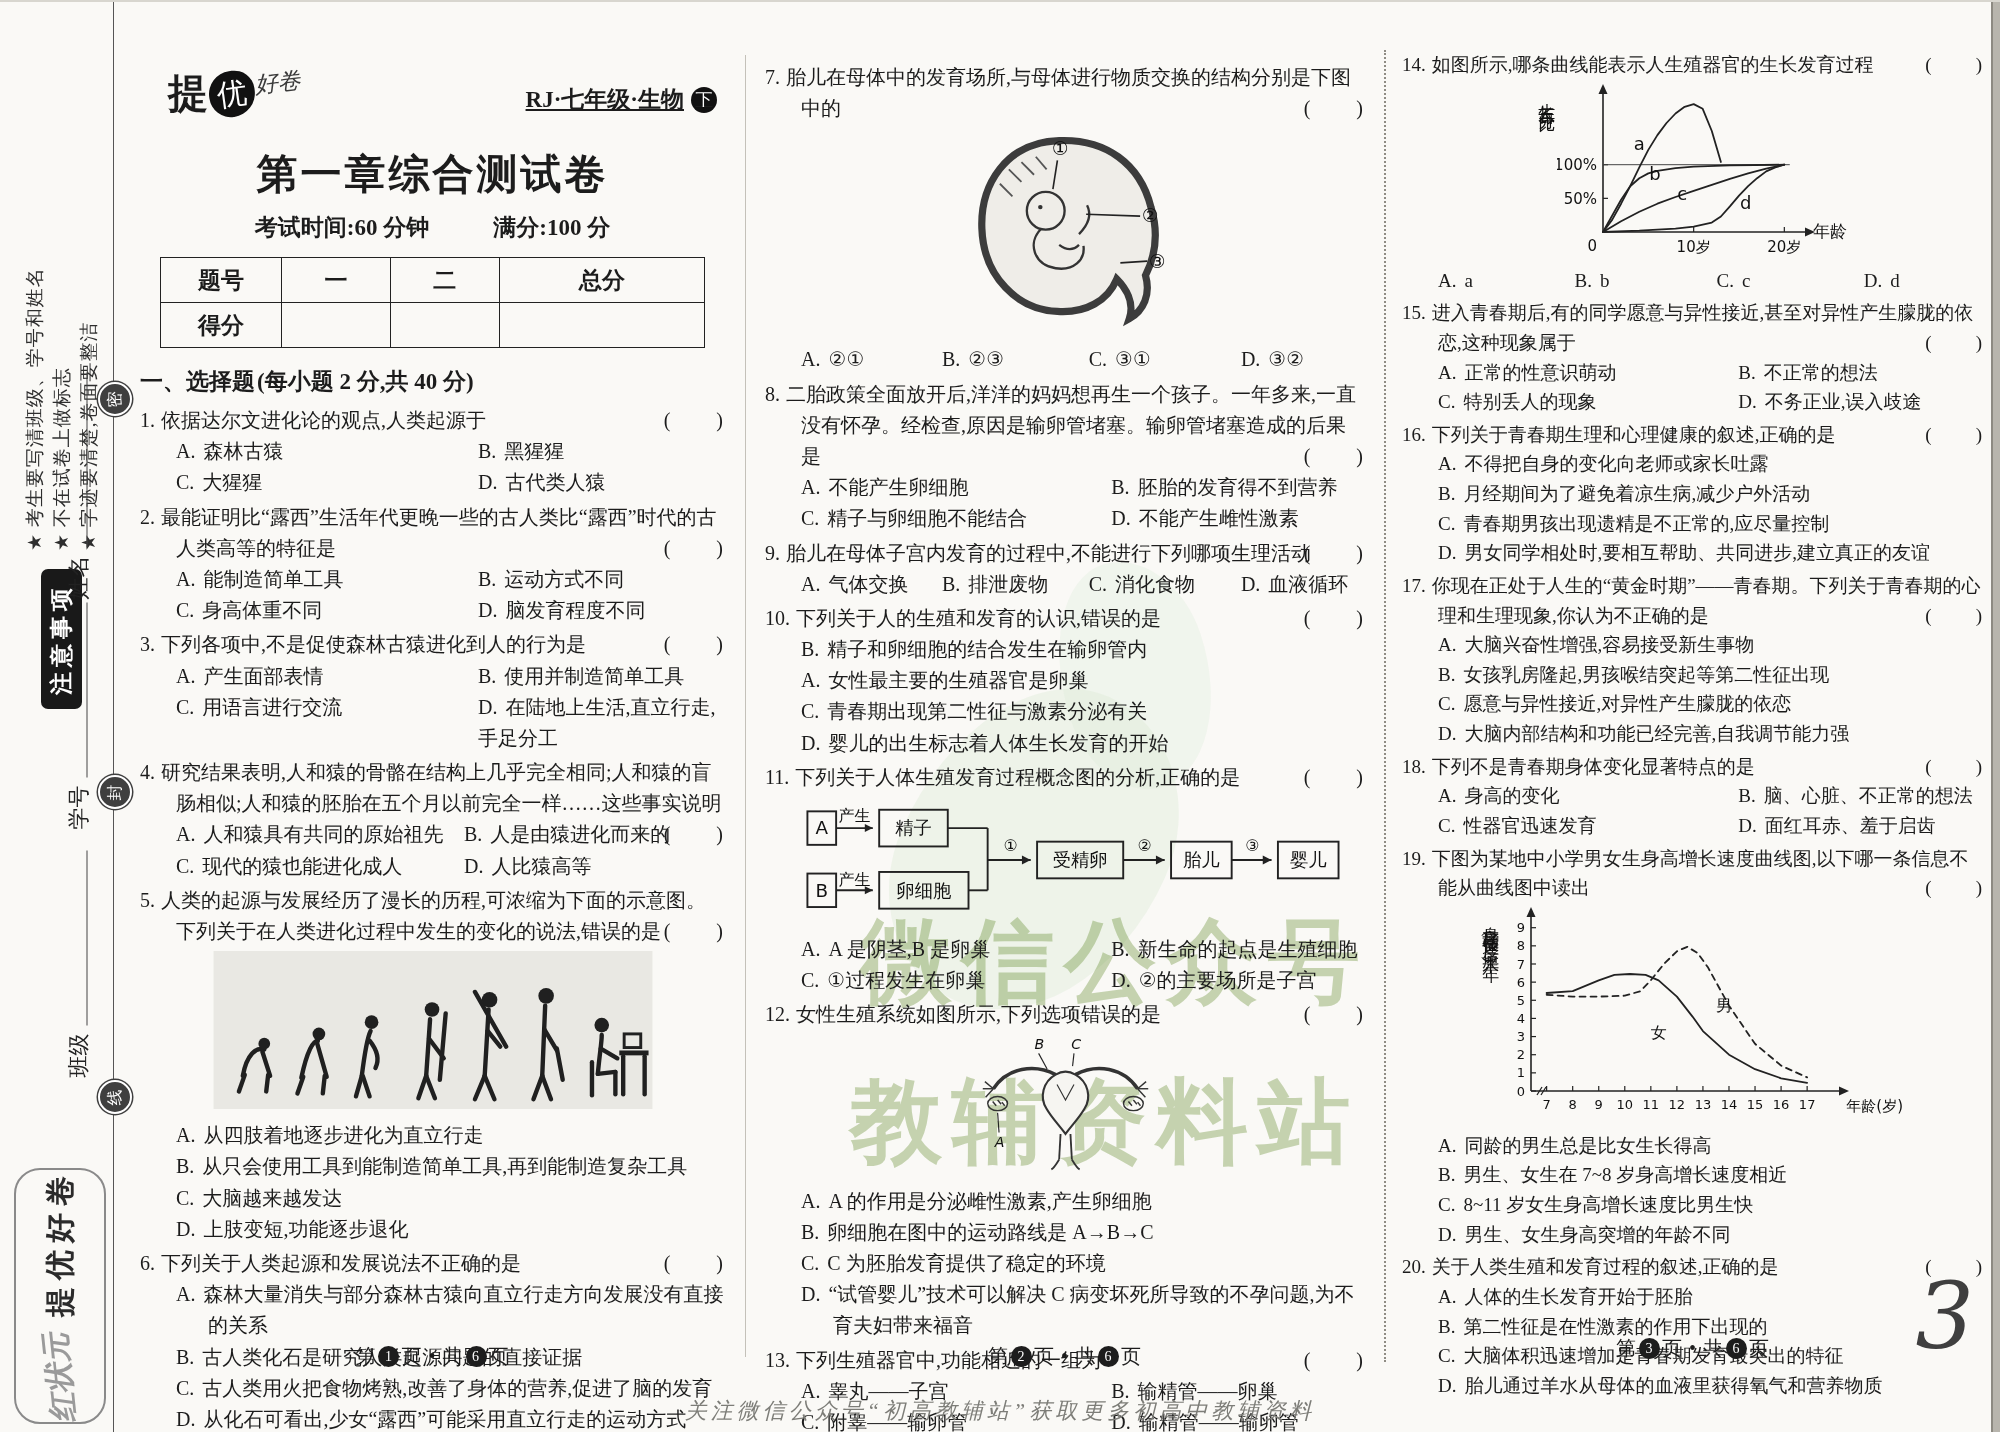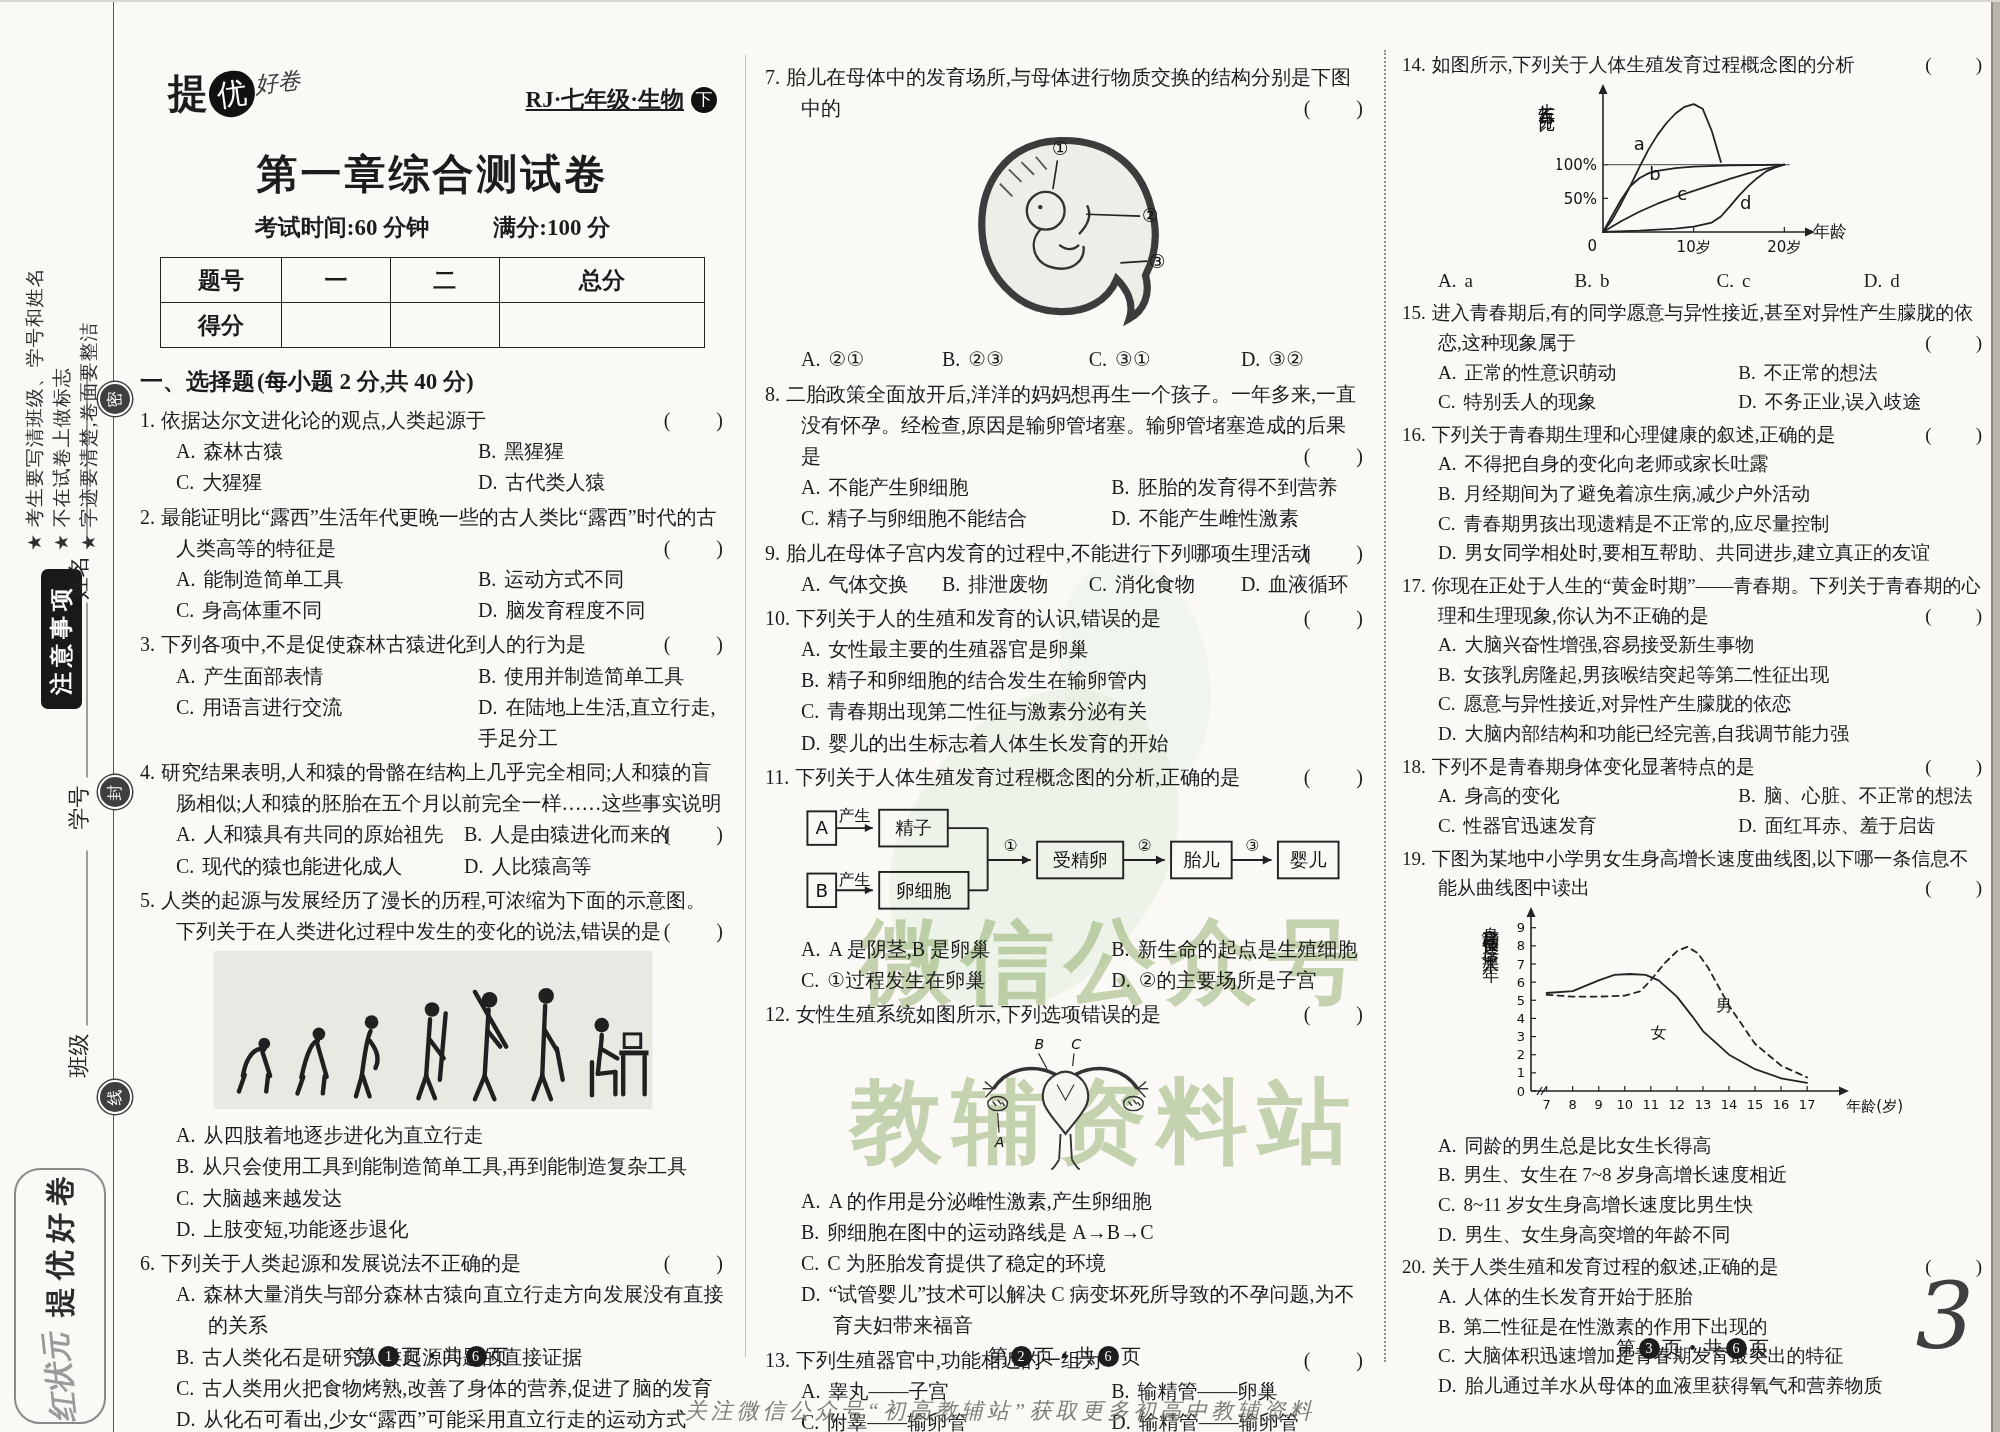--- a/index.html
+++ b/index.html
@@ -334,22 +334,22 @@
           <div class="opts four">
             <div class="opt"><span class="okey">A.</span><span class="otext">气体交换</span></div>
             <div class="opt"><span class="okey">B.</span><span class="otext">排泄废物</span></div>
             <div class="opt"><span class="okey">C.</span><span class="otext">消化食物</span></div>
             <div class="opt"><span class="okey">D.</span><span class="otext">血液循环</span></div>
           </div>
         </article>
         <article class="q">
           <p class="qline"><span class="qnum">10.</span><span class="qtext">下列关于人的生殖和发育的认识,错误的是</span><span class="bracket">(　　)</span></p>
           <div class="opts one">
+            <div class="opt"><span class="okey">B.</span><span class="otext">精子和卵细胞的结合发生在输卵管内</span></div>
             <div class="opt"><span class="okey">A.</span><span class="otext">女性最主要的生殖器官是卵巢</span></div>
-            <div class="opt"><span class="okey">B.</span><span class="otext">精子和卵细胞的结合发生在输卵管内</span></div>
             <div class="opt"><span class="okey">C.</span><span class="otext">青春期出现第二性征与激素分泌有关</span></div>
             <div class="opt"><span class="okey">D.</span><span class="otext">婴儿的出生标志着人体生长发育的开始</span></div>
           </div>
         </article>
         <article class="q">
           <p class="qline"><span class="qnum">11.</span><span class="qtext">下列关于人体生殖发育过程概念图的分析,正确的是</span><span class="bracket">(　　)</span></p>
           <div class="fig"><svg width="552" height="126" viewBox="0 0 690 158">
       <g fill="none" stroke="#222" stroke-width="2.4">
         <rect x="22" y="18" width="36" height="42"></rect>
                 <rect x="112" y="16" width="86" height="46"></rect>
@@ -452,21 +452,21 @@
             <div class="opt"><span class="okey">D.</span><span class="otext">输精管——输卵管</span></div>
           </div>
         </article>
       </div>
     <div class="col-footer">第<span class="cnum">2</span>页<span class="fdot">•</span>共<span class="cnum">6</span>页</div>
   </div>
 
   <div class="col col3">
     <div class="qcol">
         <article class="q">
-          <p class="qline"><span class="qnum">14.</span><span class="qtext">如图所示,下列关于人体生殖发育过程概念图的分析</span><span class="bracket">(　　)</span></p>
+          <p class="qline"><span class="qnum">14.</span><span class="qtext">如图所示,哪条曲线能表示人生殖器官的生长发育过程</span><span class="bracket">(　　)</span></p>
           <div class="fig chart-fig">
       <div class="vlabel">生长百分比</div>
       <svg width="292" height="176" viewBox="0 0 292 176">
               <line x1="46" y1="148" x2="250" y2="148" stroke="#222" stroke-width="1.6"></line>
               <line x1="46" y1="148" x2="46" y2="8" stroke="#222" stroke-width="1.6"></line>
               <path d="M258,148 l-10,-4.5 v9 z" fill="#222"></path>
               <path d="M46,0 l-4.5,10 h9 z" fill="#222"></path>
               <line x1="136.66666666666666" y1="148" x2="136.66666666666666" y2="143" stroke="#222" stroke-width="1.2"></line>
               <text x="136.66666666666666" y="168" text-anchor="middle" font-size="15">10岁</text>
               <line x1="227.33333333333331" y1="148" x2="227.33333333333331" y2="143" stroke="#222" stroke-width="1.2"></line>

